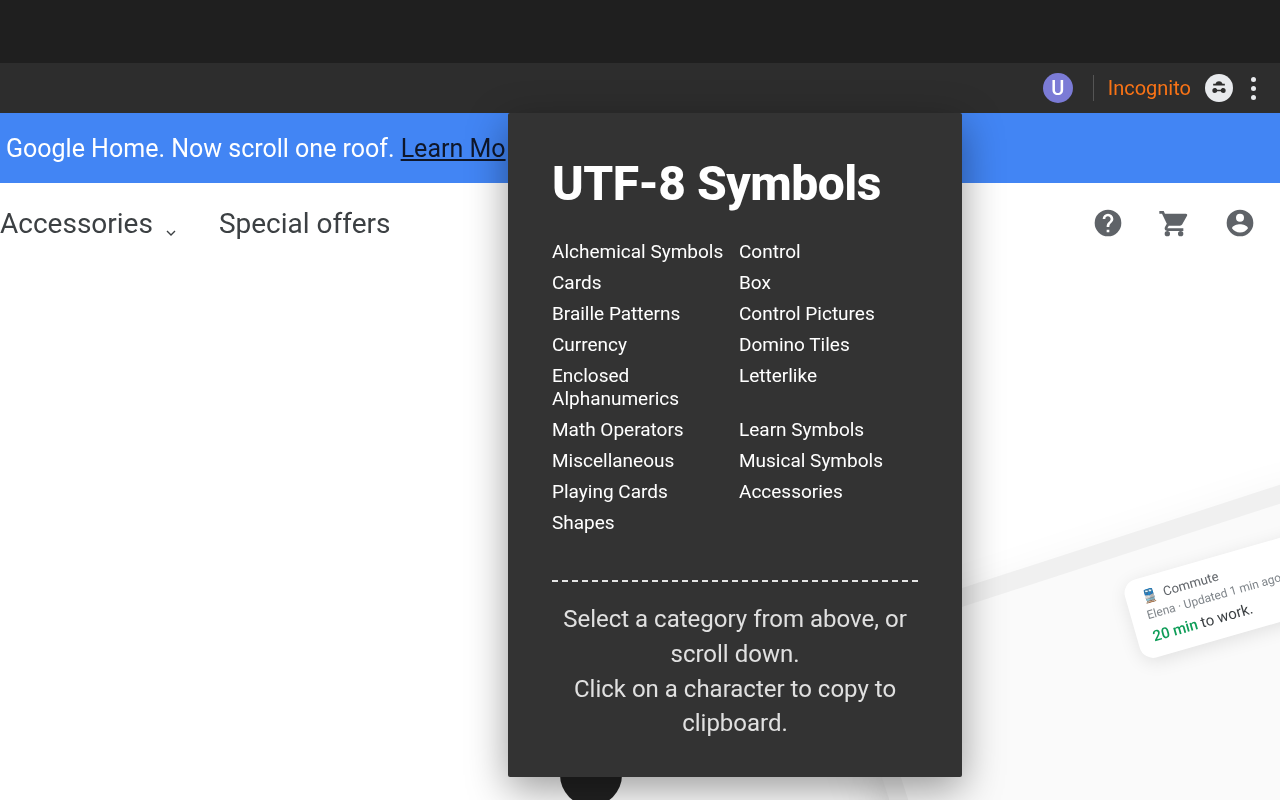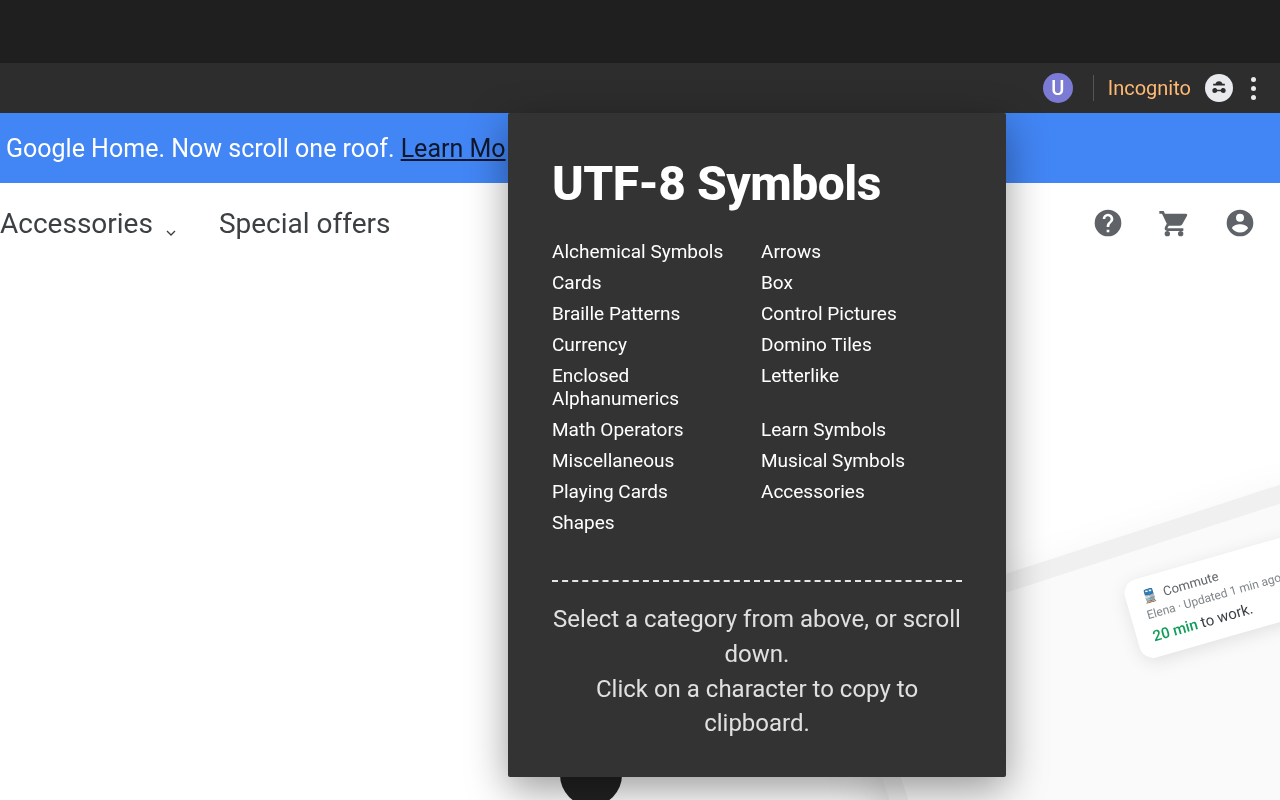--- a/index.html
+++ b/index.html
@@ -23,21 +23,21 @@
 .ext-badge {
   width: 30px; height: 30px; border-radius: 50%;
   background: #7b7bd6; color: #fff; font-size: 20px; font-weight: 500;
   display: flex; align-items: center; justify-content: center;
   margin-right: 6px;
 }
 .toolbar-divider {
   width: 1px; height: 26px; background: #555;
 }
 .incognito-label {
-  color: #fdba74; font-size: 20px;
+  color: #f97316; font-size: 20px;
 }
 .incognito-icon {
   width: 28px; height: 28px; border-radius: 50%; background: #e8eaed;
   display: flex; align-items: center; justify-content: center;
 }
 .incognito-icon svg { width: 20px; height: 20px; fill: #2d2d2d; }
 .kebab { display: flex; flex-direction: column; gap: 4px; padding: 0 4px; cursor: pointer; }
 .kebab span { width: 5px; height: 5px; border-radius: 50%; background: #e8eaed; display:block; }
 
 
@@ -85,21 +85,21 @@
 .card.commute .hdr { font-size: 13px; color:#5f6368; display:flex; align-items:center; gap:6px;}
 .card.commute .sub { font-size: 12px; color:#80868b; margin-top:4px;}
 .card.commute .main { margin-top:6px; font-size:15px;}
 .card.commute .main b { color:#0f9d58; font-weight:500;}
 .weather { position:absolute; top:74px; left:30px; font-size:11px; color:#80868b; transform:rotate(-9deg);}
 .ball { position:absolute; bottom:-6px; left:560px; width:62px; height:62px; border-radius:50%; background:#222;}
 
 
 .popup {
   position: absolute; top: 113px; left: 508px;
-  width: 498px; background: #333333; color: #fff;
+  width: 454px; background: #333333; color: #fff;
   padding: 42px 44px 36px 44px;
   border-radius: 2px;
   box-shadow: 0 12px 40px rgba(0,0,0,0.4);
   z-index: 100;
 }
 .popup h1 {
   font-size: 48px; font-weight: 800; letter-spacing: -0.5px; margin-bottom: 28px;
 }
 .cats {
   display: grid; grid-template-columns: 1fr 1fr; column-gap: 20px; row-gap: 15px;
@@ -185,21 +185,21 @@
       <div class="sub">Elena · Updated 1 min ago</div>
       <div class="main"><b>20 min</b><span> to work.</span></div>
     </div>
   </div>
 </div>
 
 <div class="popup">
   <h1>UTF-8 Symbols</h1>
   <div class="cats">
     <a>Alchemical Symbols</a>
-    <a>Arrows</a>
+    <a>Control</a>
     <a>Cards</a>
     <a>Box</a>
     <a>Braille Patterns</a>
     <a>Control Pictures</a>
     <a>Currency</a>
     <a>Domino Tiles</a>
     <a>Enclosed Alphanumerics</a>
     <a>Letterlike</a>
     <a>Math Operators</a>
     <a>Learn Symbols</a>

